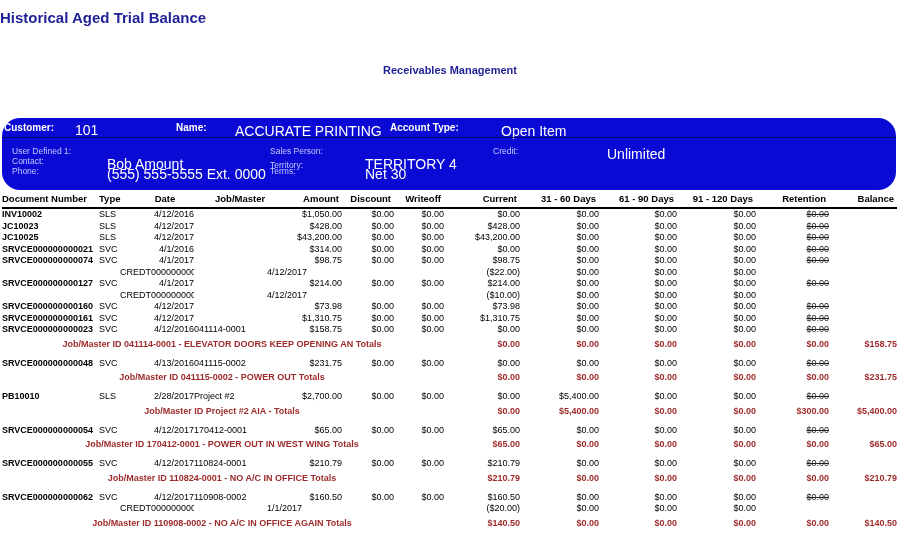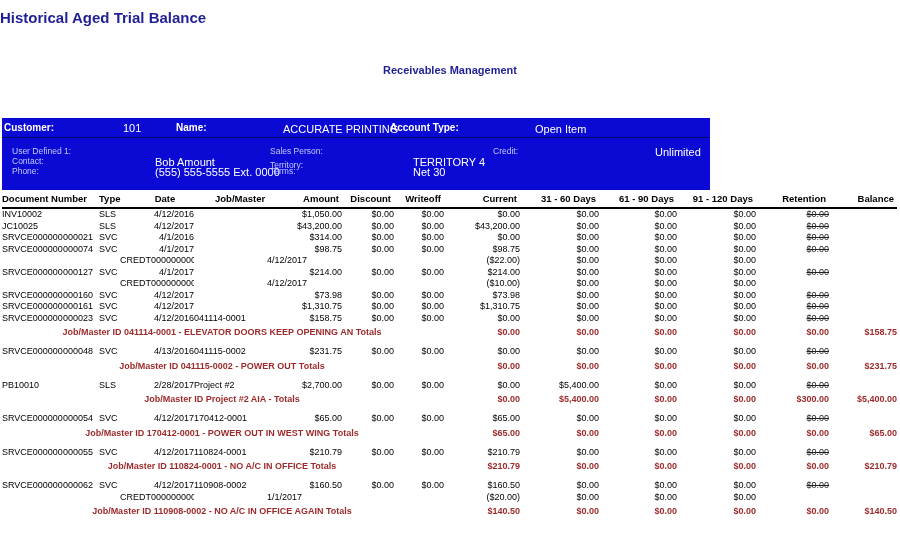--- a/index.html
+++ b/index.html
@@ -7,35 +7,35 @@
   }
   html,body{margin:0;padding:0;background:#fff;}
   .page{position:relative;width:900px;height:554px;background:#fff;overflow:hidden;
         font-family:"Liberation Sans",sans-serif;color:var(--ink);}
   .title{position:absolute;top:9px;left:0;width:100%;text-align:left;
          font-size:15px;font-weight:bold;color:var(--navy);}
   .subtitle{position:absolute;top:39px;left:0;width:100%;text-align:center;
          font-size:11px;font-weight:bold;color:var(--navy);}
   .subtitle2{position:absolute;top:64px;left:0;width:100%;text-align:center;
          font-size:11px;font-weight:bold;color:var(--navy);}
-  .cust-bar{position:absolute;top:118px;left:2px;width:708px;height:72px;background:var(--blue);}
+  .cust-bar{position:absolute;top:118px;left:2px;width:894px;height:72px;background:var(--blue);border-radius:18px;}
   .cust-bar span{position:absolute;white-space:nowrap;}
   .b-label{color:#fff;font-weight:bold;font-size:10px;}
   .b-small-label{color:#c3c9ff;font-size:8.5px;}
-  .b-value{color:#fff;font-size:11px;margin-left:48px;}
+  .b-value{color:#fff;font-size:14px;}
   .bar-sep{position:absolute;top:19px;left:0;width:100%;height:1px;background:#000a66;}
   table.aging{position:absolute;top:191px;left:2px;width:895px;border-collapse:collapse;table-layout:fixed;}
   table.aging th{font-size:9.5px;font-weight:bold;text-align:left;padding:2px 0 3px;
         border-bottom:2px solid #000;white-space:nowrap;overflow:hidden;}
   table.aging th.num{text-align:right;padding-right:3px;}
   table.aging th.col2{text-align:center;}
   table.aging th.col3{padding-left:21px;}
   table.aging td{font-size:9px;line-height:9px;padding:1px 0 1.5px;white-space:nowrap;overflow:hidden;}
   td.num{text-align:right;padding-right:3px;}
-  td.c-doc{padding-left:1px;}
+  td.c-doc{padding-left:1px;font-weight:bold;}
   td.c-type{padding-left:3px;}
   td.c-job{padding-left:21px;}
   td.ret{text-decoration:line-through;color:#222;}
   tr.credit-row td.credit-doc{padding-left:21px;}
   tr.credit-row td.credit-date{padding-left:73px;}
   tr.total-row td{color:var(--red);font-weight:bold;padding-top:4px;padding-bottom:2px;}
   tr.total-row td.total-label{text-align:center;padding-right:2px;}
   tr.gap-row td{height:7px;padding:0;}
 </style>
 </head>
@@ -44,21 +44,21 @@
 <div class="page">
   <div class="title">Historical Aged Trial Balance</div>
   <div class="subtitle2">Receivables Management</div>
 
   <div class="cust-bar">
     <span class="b-label" style="left:2px;top:4px;">Customer:</span>
     <span class="b-value" style="left:73px;top:4px;">101</span>
     <span class="b-label" style="left:174px;top:4px;">Name:</span>
     <span class="b-value" style="left:233px;top:5px;">ACCURATE PRINTING</span>
     <span class="b-label" style="left:388px;top:4px;">Account Type:</span>
-    <span class="b-value" style="left:485px;top:5px;">Open Item</span>
+    <span class="b-value" style="left:499px;top:5px;">Open Item</span>
     <div class="bar-sep"></div>
 
     <span class="b-small-label" style="left:10px;top:28px;">User Defined 1:</span>
     <span class="b-small-label" style="left:10px;top:38px;">Contact:</span>
     <span class="b-small-label" style="left:10px;top:48px;">Phone:</span>
     <span class="b-value" style="left:105px;top:38px;">Bob Amount</span>
     <span class="b-value" style="left:105px;top:48px;">(555) 555-5555 Ext. 0000</span>
 
     <span class="b-small-label" style="left:268px;top:28px;">Sales Person:</span>
     <span class="b-small-label" style="left:268px;top:42px;">Territory:</span>
@@ -113,20 +113,35 @@
           <td class="num">$0.00</td>
           <td class="num">$0.00</td>
           <td class="num">$0.00</td>
           <td class="num">$0.00</td>
           <td class="num">$0.00</td>
           <td class="num">$0.00</td>
           <td class="num ret">$0.00</td>
           <td class="num"></td>
         </tr>
         <tr class="doc-row">
+          <td class="c-doc">JC10023</td>
+          <td class="c-type">SLS</td>
+          <td class="num">4/12/2017</td>
+          <td class="c-job"></td>
+          <td class="num">$428.00</td>
+          <td class="num">$0.00</td>
+          <td class="num">$0.00</td>
+          <td class="num">$428.00</td>
+          <td class="num">$0.00</td>
+          <td class="num">$0.00</td>
+          <td class="num">$0.00</td>
+          <td class="num ret">$0.00</td>
+          <td class="num"></td>
+        </tr>
+        <tr class="doc-row">
           <td class="c-doc">JC10025</td>
           <td class="c-type">SLS</td>
           <td class="num">4/12/2017</td>
           <td class="c-job"></td>
           <td class="num">$43,200.00</td>
           <td class="num">$0.00</td>
           <td class="num">$0.00</td>
           <td class="num">$43,200.00</td>
           <td class="num">$0.00</td>
           <td class="num">$0.00</td>

